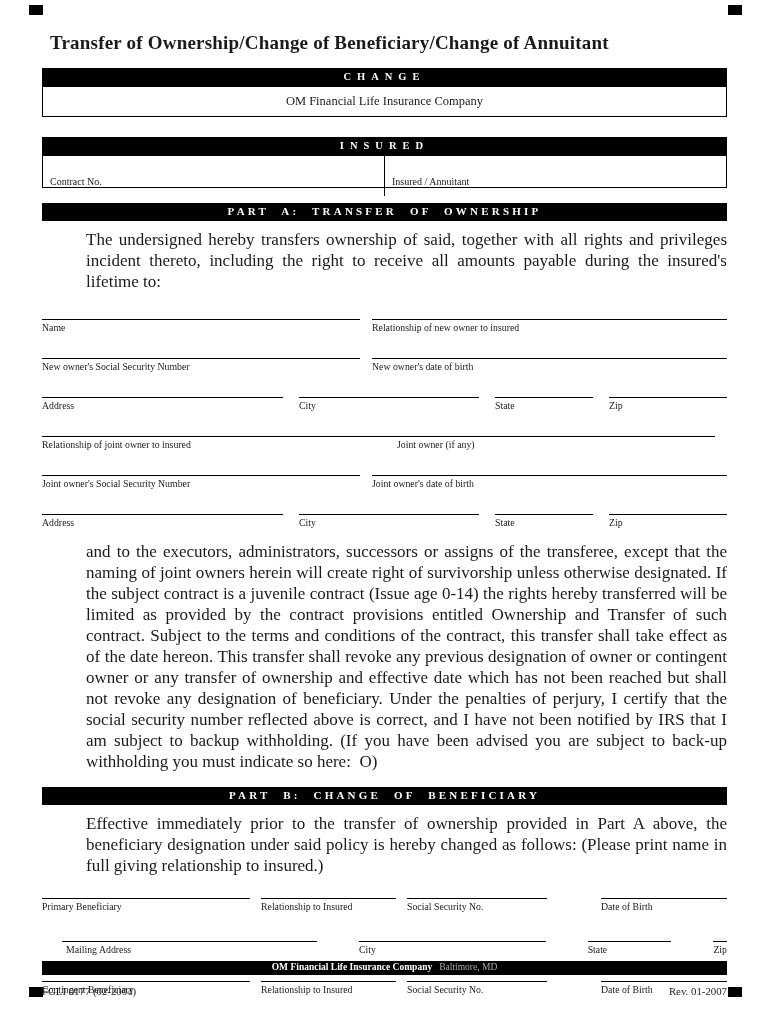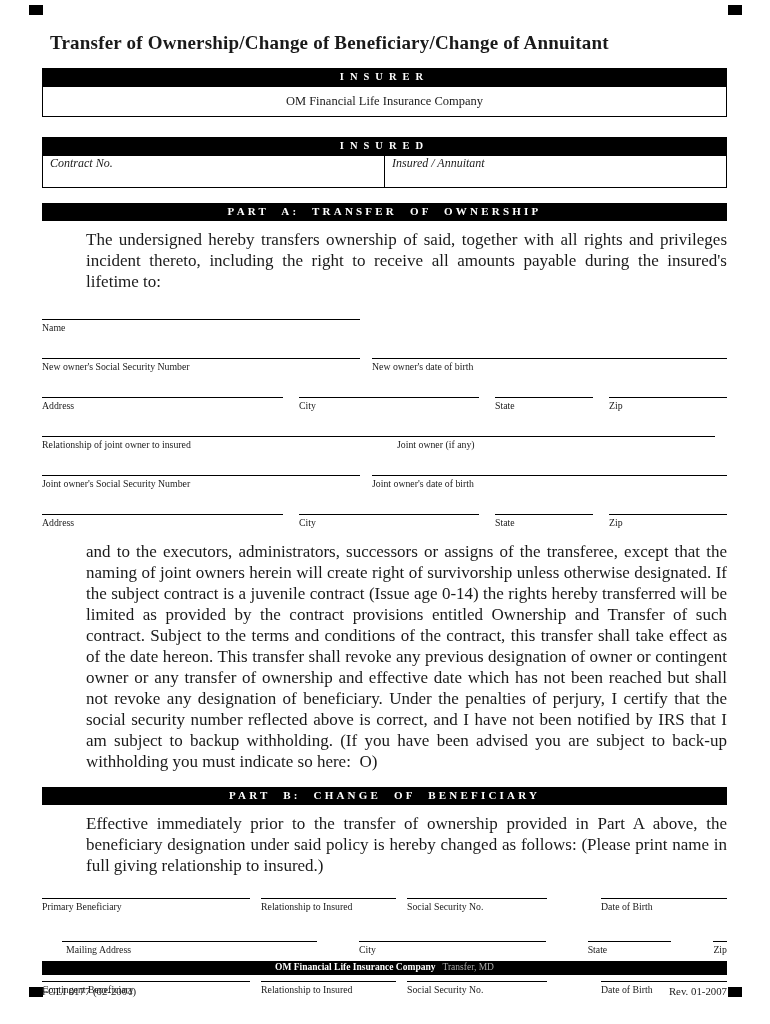--- a/index.html
+++ b/index.html
@@ -43,21 +43,21 @@
   .mt20 { margin-top:20px; }
   .mt15 { margin-top:15px; }
 
   .box { border:1px solid #000; background:#fff; }
   .company-box {
     height:31px;
     display:flex; align-items:center; justify-content:center;
     font-size:12.5px;
   }
   .insured-box { height:33px; display:flex; }
-  .insured-box .cell { flex:1; padding:0 7px; font-size:12px;font-style:italic; }
+  .insured-box .cell { flex:1; padding:20px 7px; font-size:10px; }
   .insured-box .cell.left { border-right:1px solid #000; }
 
   .para {
     margin-top:8px;
     font-size:17px;
     line-height:21px;
     text-align:justify;
     margin-left:44px;
   }
   .para.legal { margin-top:12px; }
@@ -115,21 +115,21 @@
 
 <div>
   <div class="corner tl"></div>
   <div class="corner tr"></div>
   <div class="corner bl"></div>
   <div class="corner br"></div>
 
   <div class="content">
     <h1 class="title">Transfer of Ownership/Change of Beneficiary/Change of Annuitant</h1>
 
-    <div class="bar mt14">INSURER</div>
+    <div class="bar mt14">CHANGE</div>
     <div class="box company-box">
       <span>OM Financial Life Insurance Company</span>
     </div>
 
     <div class="bar mt20">INSURED</div>
     <div class="box insured-box">
       <div class="cell left">
         <span>Contract No.</span>
       </div>
       <div class="cell">
@@ -138,20 +138,24 @@
     </div>
 
     <div class="bar part mt15">PART A:  TRANSFER OF OWNERSHIP</div>
     <p class="para">The undersigned hereby transfers ownership of said, together with all rights and privileges incident thereto, including the right to receive all amounts payable during the insured's lifetime to:</p>
 
     <div class="field-row rowA2 first">
       <div class="field fL">
         <div class="line"></div>
         <div class="lbl">Name</div>
       </div>
+      <div class="field fR">
+        <div class="line"></div>
+        <div class="lbl">Relationship of new owner to insured</div>
+      </div>
     </div>
 
     <div class="field-row rowA2">
       <div class="field fL">
         <div class="line"></div>
         <div class="lbl">New owner's Social Security Number</div>
       </div>
       <div class="field fR">
         <div class="line"></div>
         <div class="lbl">New owner's date of birth</div>
@@ -294,20 +298,20 @@
         <div class="lbl">State</div>
       </div>
       <div class="field f4">
         <div class="line"></div>
         <div class="lbl">Zip</div>
       </div>
     </div>
   </div>
 
   <div class="footer-bar">
-    <span class="co">OM Financial Life Insurance Company</span><span class="loc">Transfer, MD</span>
+    <span class="co">OM Financial Life Insurance Company</span><span class="loc">Baltimore, MD</span>
   </div>
 
   <div class="bottom-row">
     <span>FGLI 0177 (02-2004)</span>
     <span>Rev. 01-2007</span>
   </div>
 </div>
 
 </body></html>

